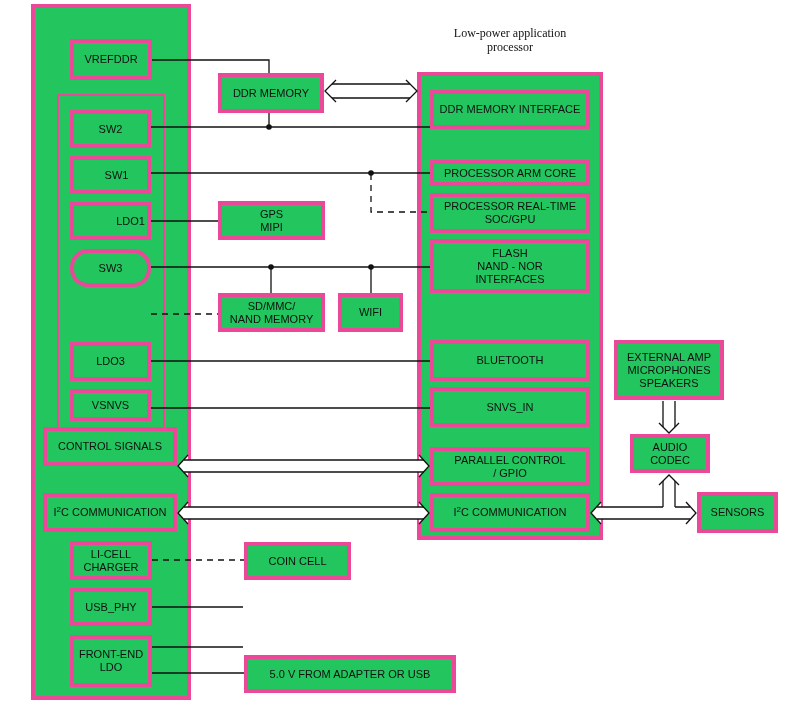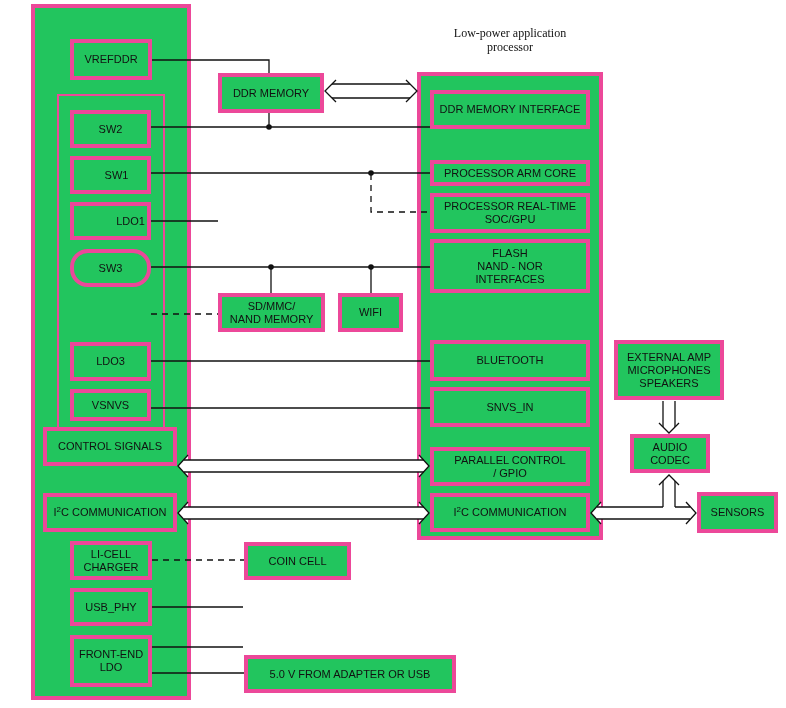--- a/index.html
+++ b/index.html
@@ -79,20 +79,22 @@
     <span><span>I</span><sup>2</sup><span>C COMMUNICATION</span></span>
   </div>
 
   <div class="box" style="left:70px; top:541px; width:82px; height:39px;">LI-CELL
 CHARGER</div>
   <div class="box" style="left:70px; top:588px; width:82px; height:38px;">USB_PHY</div>
   <div class="box" style="left:70px; top:635px; width:82px; height:52px;">FRONT-END
 LDO</div>
 
   <div class="box" style="left:218px; top:73px; width:106px; height:40px;">DDR MEMORY</div>
+  <div class="box" style="left:218px; top:201px; width:107px; height:39px;">GPS
+MIPI</div>
   <div class="box" style="left:218px; top:293px; width:107px; height:39px;">SD/MMC/
 NAND MEMORY</div>
   <div class="box" style="left:338px; top:293px; width:65px; height:39px;">WIFI</div>
   <div class="box" style="left:244px; top:542px; width:107px; height:38px;">COIN CELL</div>
   <div class="box" style="left:244px; top:655px; width:212px; height:38px;">5.0 V FROM ADAPTER OR USB</div>
 
   <div class="label" style="left:417px; top:26px; width:186px;">Low-power application
 processor</div>
   <div class="box" style="left:417px; top:72px; width:186px; height:468px;"></div>
   <div class="box" style="left:430px; top:90px; width:160px; height:39px;">DDR MEMORY INTERFACE</div>

